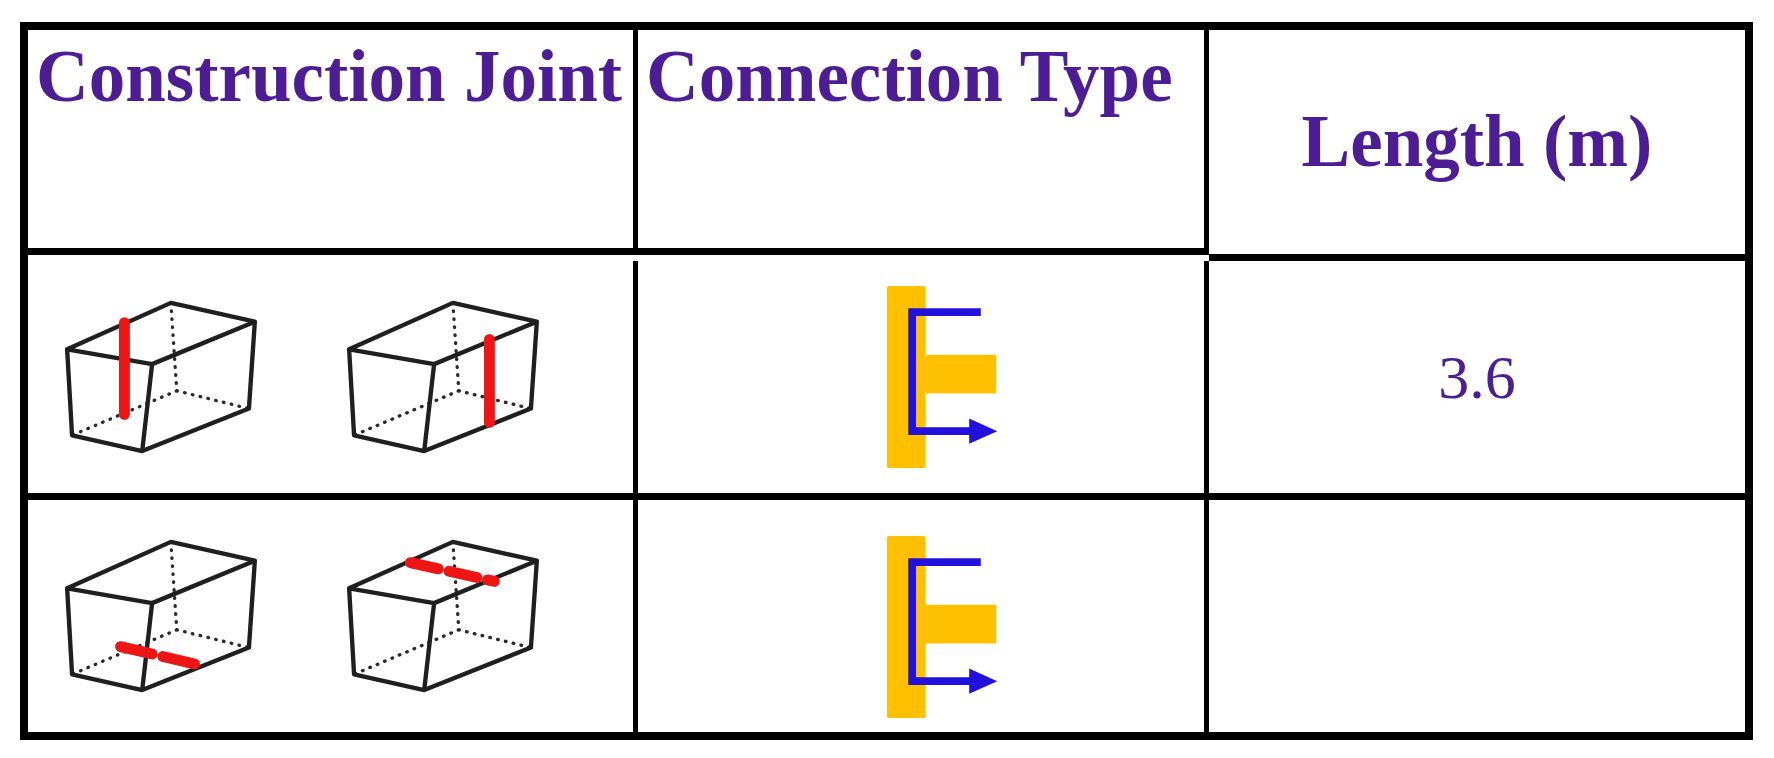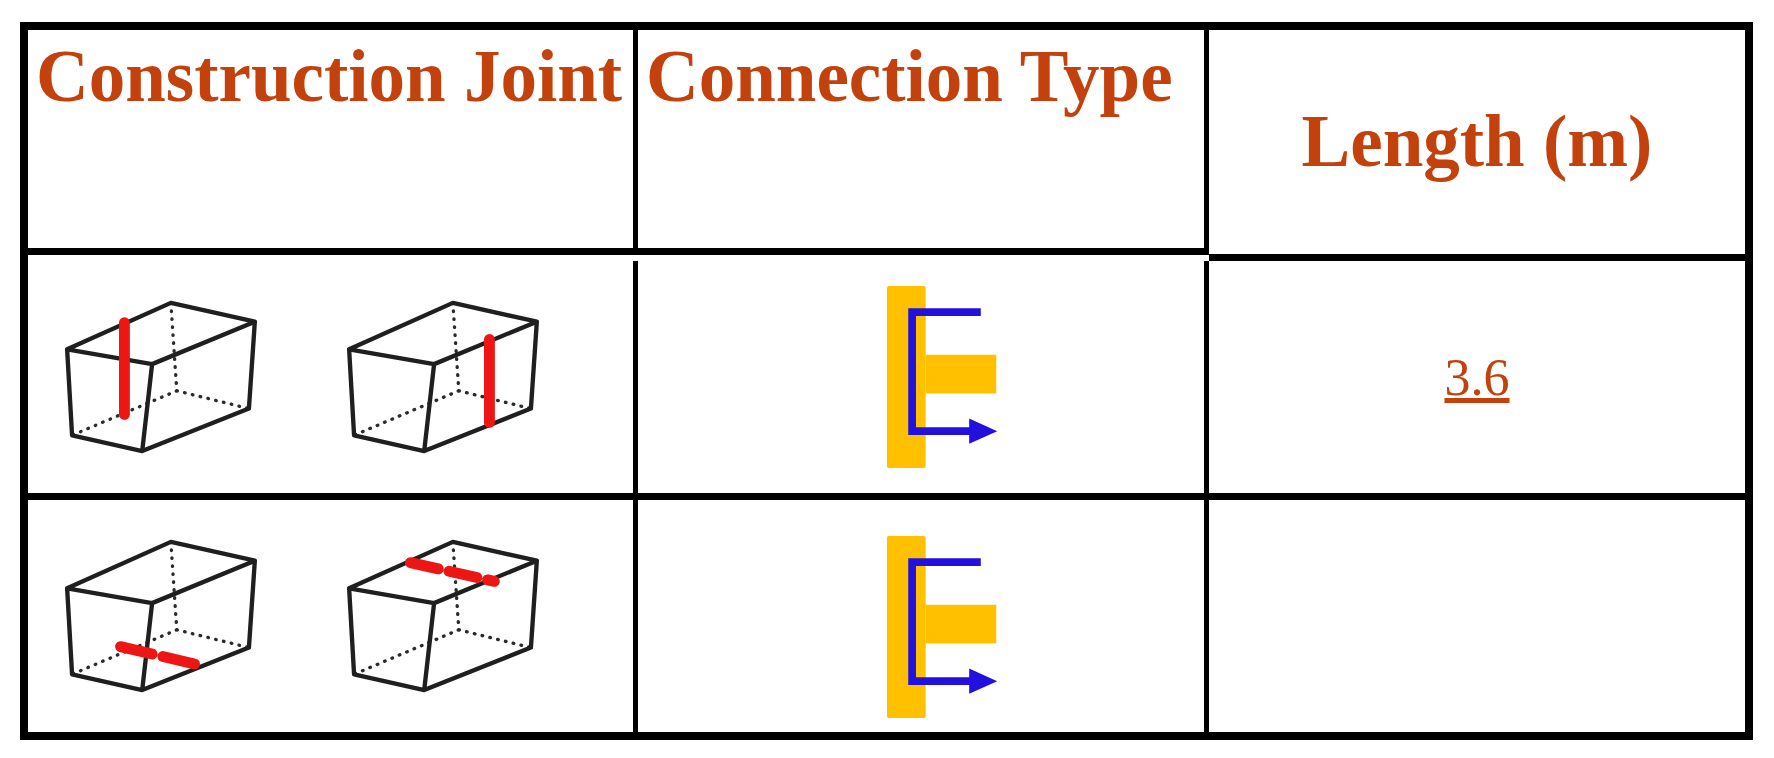--- a/index.html
+++ b/index.html
@@ -2,21 +2,21 @@
 <html style="--red: #ee1515; --orange: #ffc000; --blue: #2211dd; --grid: #000000;"><head>
 <meta charset="utf-8">
 <style>
   html,body{margin:0;padding:0;background:#ffffff;}
   .page{
     position:relative;
     width:1774px;height:758px;
     background:#ffffff;
     overflow:hidden;
     font-family:"Liberation Serif","DejaVu Serif",serif;
-    color:#c2410c;
+    color:#4c1d95;
   }
   .tbl{
     position:absolute;left:20px;top:22px;
     display:grid;
     grid-template-columns:610px 571px 536px;
     grid-template-rows:231px 239px 232px;
     border:8px solid var(--grid,#000);
     background:#fff;
   }
   .cell{box-sizing:border-box;overflow:hidden;}
@@ -42,22 +42,21 @@
   }
   .conn{
     display:flex;align-items:center;justify-content:center;
     height:100%;
     transform:translateX(24px);
   }
   .conn.low{transform:translateX(24px) translateY(11px);}
   .num{
     display:flex;align-items:center;justify-content:center;
     height:100%;
-    font-size:52px;
-    text-decoration:underline;
+    font-size:62px;
   }
   
   svg.cube .solid{fill:none;stroke:#1f1f1f;stroke-width:4.4;stroke-linecap:round;stroke-linejoin:round;}
   svg.cube .dotted{fill:none;stroke:#2a2a2a;stroke-width:3.4;stroke-linecap:round;stroke-dasharray:0.6 7.5;}
   svg.cube .joint{stroke:var(--red,#ee1515);stroke-linecap:round;fill:none;}
   
   svg.connector .bar{fill:var(--orange,#ffc000);}
   svg.connector .loadpath{fill:none;stroke:var(--blue,#2211dd);stroke-width:8;stroke-linejoin:miter;}
   svg.connector .arrowhead{fill:var(--blue,#2211dd);}
 </style>

